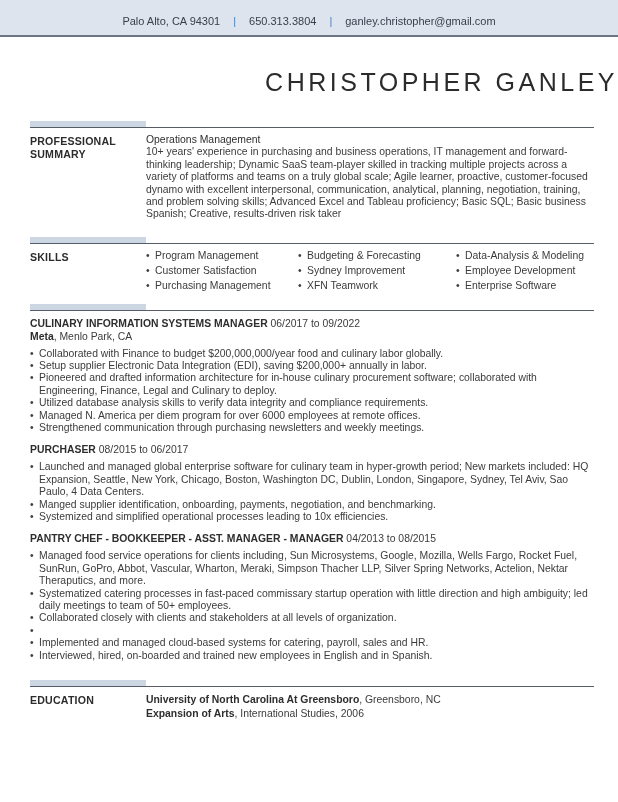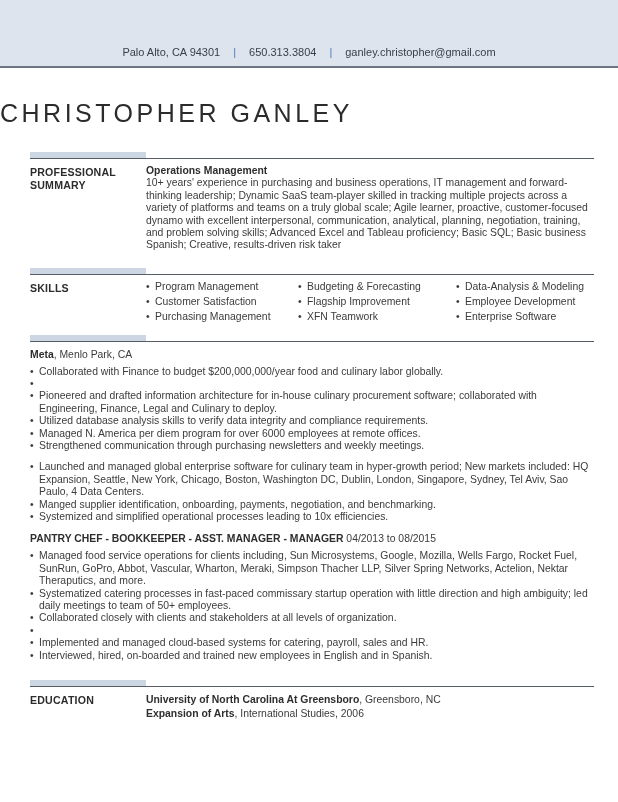--- a/index.html
+++ b/index.html
@@ -6,31 +6,31 @@
   body {
     width: 618px; height: 802px;
     background: #ffffff;
     font-family: "Liberation Sans", sans-serif;
     color: var(--text, #3b3b3b);
     overflow: hidden;
     -webkit-font-smoothing: antialiased;
   }
   
   .topbar {
-    height: 68px; box-sizing: border-box;
+    height: 37px; box-sizing: border-box;
     background: var(--topbar-bg, #dde4ee);
     border-bottom: 2px solid var(--topbar-border, #6b7682);
     display: flex; align-items: flex-end; justify-content: center;
     padding-bottom: 8px;
   }
   .contact { display: flex; gap: 13px; font-size: 11px; color: #38404b; }
   .contact .pipe { color: var(--pipe, #4a7fc0); }
   
   .name {
-    text-align: left;
+    text-align: right;
     font-size: 25px; letter-spacing: 3.5px;
     color: #2b2b2b; font-weight: 400;
     margin-top: 30px; line-height: 30px;
   }
   
   .page { padding: 0 24px 0 30px; }
   .divider {
     position: relative; height: 6px;
     border-bottom: 1.5px solid var(--divider-line, #565d66);
   }
@@ -44,21 +44,21 @@
   .d4 { margin-top: 9px; }
   .section { display: flex; margin-top: 6px; }
   .sec-label {
     flex: 0 0 116px; width: 116px;
     font-weight: bold; font-size: 10.6px; line-height: 12.5px;
     letter-spacing: 0.2px; color: #2c2c2c; padding-top: 1px;
   }
   .sec-content { flex: 1; font-size: 10.4px; line-height: 12.4px; color: #3b3b3b; }
   .bold { font-weight: bold; color: #2e2e2e; }
   
-  .summary-heading { font-weight: bold; color: #2e2e2e; }
+  .summary-heading { font-weight: normal; color: #2e2e2e; }
   
   .skills-columns { display: flex; }
   .skill-col { box-sizing: border-box; }
   .skill-col:nth-child(1) { width: 152px; }
   .skill-col:nth-child(2) { width: 158px; }
   .skill-col:nth-child(3) { flex: 1; }
   .bullet-item { display: flex; margin-bottom: 2.5px; }
   .bullet-item .bullet { flex: 0 0 9px; width: 9px; }
   
   .job { margin-bottom: 9px; }
@@ -119,21 +119,21 @@
               <span>Purchasing Management</span>
             </div>
           </div>
           <div class="skill-col">
             <div class="bullet-item">
               <span class="bullet">•</span>
               <span>Budgeting &amp; Forecasting</span>
             </div>
             <div class="bullet-item">
               <span class="bullet">•</span>
-              <span>Flagship Improvement</span>
+              <span>Sydney Improvement</span>
             </div>
             <div class="bullet-item">
               <span class="bullet">•</span>
               <span>XFN Teamwork</span>
             </div>
           </div>
           <div class="skill-col">
             <div class="bullet-item">
               <span class="bullet">•</span>
               <span>Data-Analysis &amp; Modeling</span>
@@ -151,48 +151,51 @@
     </div>
   </section>
 
   <div class="divider d3">
     <div class="accent"></div>
   </div>
 
   <section class="section">
     <div class="sec-content">
         <div class="job">
+          <div class="job-head"><span class="bold">CULINARY INFORMATION SYSTEMS MANAGER</span> <span>06/2017 to 09/2022</span></div>
           <div class="job-head"><span class="bold">Meta</span><span>, Menlo Park, CA</span></div>
           <div class="job-bullets">
             <div class="bullet-item">
               <span class="bullet">•</span>
               <span>Collaborated with Finance to budget $200,000,000/year food and culinary labor globally.</span>
             </div>
             <div class="bullet-item">
               <span class="bullet">•</span>
+              <span>Setup supplier Electronic Data Integration (EDI), saving $200,000+ annually in labor.</span>
             </div>
             <div class="bullet-item">
               <span class="bullet">•</span>
               <span>Pioneered and drafted information architecture for in-house culinary procurement software; collaborated with Engineering, Finance, Legal and Culinary to deploy.</span>
             </div>
             <div class="bullet-item">
               <span class="bullet">•</span>
               <span>Utilized database analysis skills to verify data integrity and compliance requirements.</span>
             </div>
             <div class="bullet-item">
               <span class="bullet">•</span>
               <span>Managed N. America per diem program for over 6000 employees at remote offices.</span>
             </div>
             <div class="bullet-item">
               <span class="bullet">•</span>
               <span>Strengthened communication through purchasing newsletters and weekly meetings.</span>
             </div>
           </div>
         </div>
         <div class="job">
+          <div class="job-head"><span class="bold">PURCHASER</span> <span>08/2015 to 06/2017</span></div>
           <div class="job-bullets">
             <div class="bullet-item">
               <span class="bullet">•</span>
               <span>Launched and managed global enterprise software for culinary team in hyper-growth period; New markets included: HQ Expansion, Seattle, New York, Chicago, Boston, Washington DC, Dublin, London, Singapore, Sydney, Tel Aviv, Sao Paulo, 4 Data Centers.</span>
             </div>
             <div class="bullet-item">
               <span class="bullet">•</span>
               <span>Manged supplier identification, onboarding, payments, negotiation, and benchmarking.</span>
             </div>
             <div class="bullet-item">

